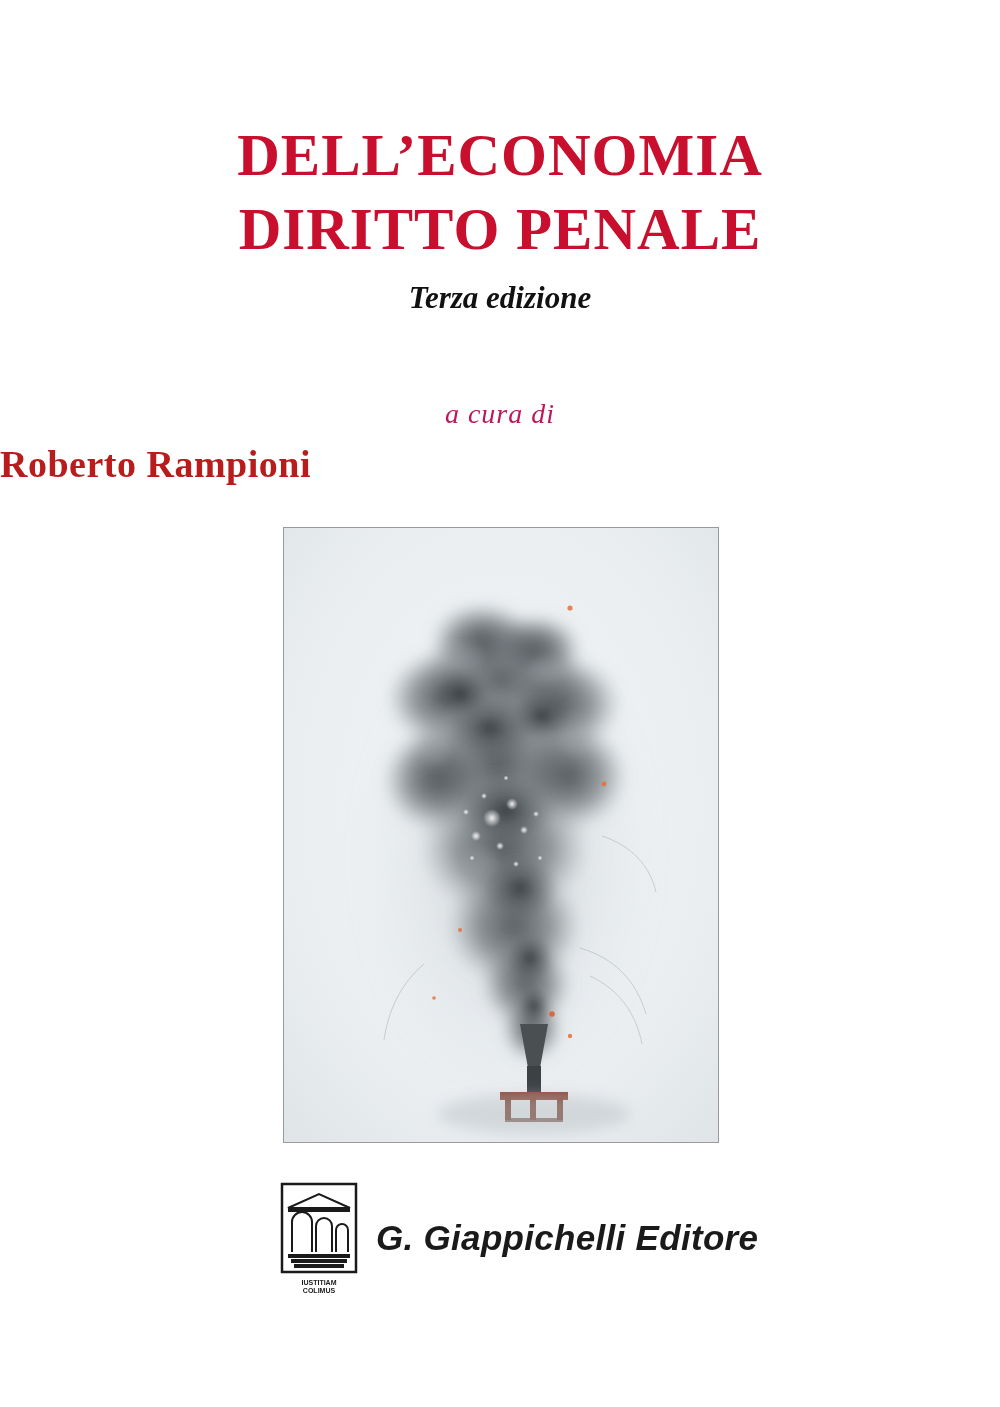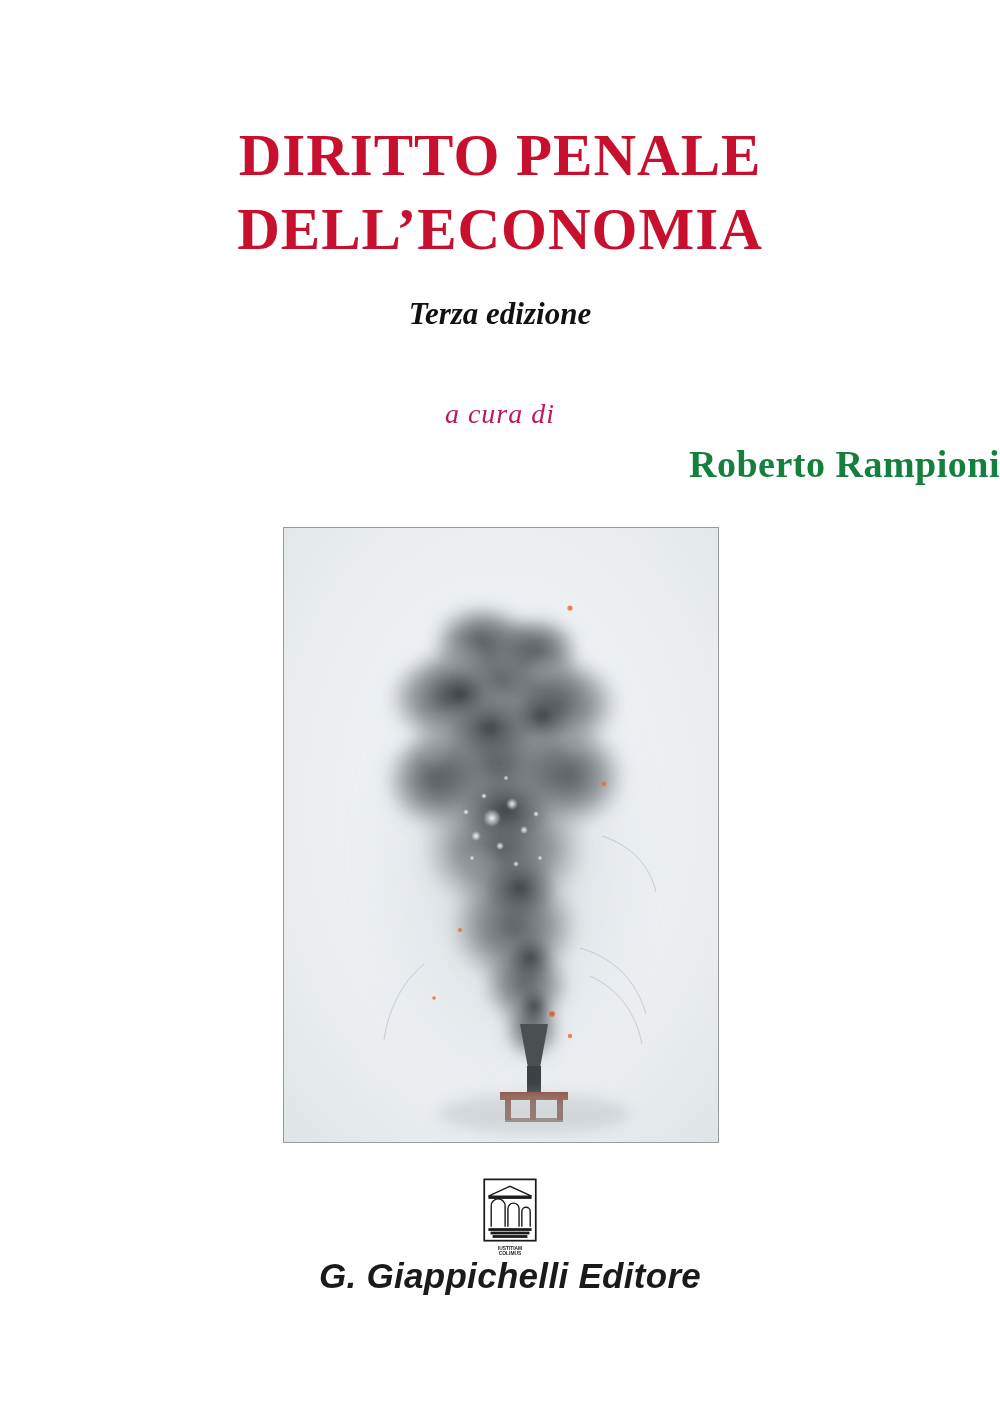--- a/index.html
+++ b/index.html
@@ -36,21 +36,21 @@
     color: #c8102e;
     font-size: 59px;
     letter-spacing: 1px;
     line-height: 74px;
     text-transform: uppercase;
   }
 
   .subtitle {
     position: absolute;
     left: 0;
-    top: 296px;
+    top: 280px;
     width: 1000px;
     text-align: center;
     font-family: "Liberation Serif", serif;
     font-style: italic;
     font-weight: bold;
     color: #111111;
     font-size: 31px;
   }
 
   
@@ -64,24 +64,24 @@
     font-style: italic;
     color: #be185d;
     font-size: 28px;
     letter-spacing: 1px;
   }
   .credit-name {
     position: absolute;
     left: 0;
     top: 442px;
     width: 1000px;
-    text-align: right;
-    font-family: "Liberation Serif", serif;
-    font-weight: bold;
-    color: #15803d;
+    text-align: left;
+    font-family: "Liberation Serif", serif;
+    font-weight: bold;
+    color: #b91c1c;
     font-size: 38px;
     letter-spacing: 0.5px;
   }
 
   
   .artwork {
     position: absolute;
     left: 283px;
     top: 527px;
     width: 434px;
@@ -98,21 +98,21 @@
 
   
   .publisher {
     position: absolute;
     left: 280px;
     top: 1178px;
     width: 460px;
     height: 120px;
     display: flex;
     align-items: center;
-    flex-direction: column;
+    gap: 18px;
   }
   .publisher-logo {
     width: 78px;
     height: 112px;
     flex: 0 0 78px;
   }
   .publisher-name {
     font-family: "Liberation Sans", sans-serif;
     font-weight: bold;
     font-style: italic;
@@ -121,22 +121,22 @@
     letter-spacing: 0.3px;
     white-space: nowrap;
   }
 </style>
 </head>
 <body>
 
 <div class="cover">
 
   <div class="title-block">
+    <div class="title-line">DELL’ECONOMIA</div>
     <div class="title-line">DIRITTO PENALE</div>
-    <div class="title-line">DELL’ECONOMIA</div>
   </div>
 
   <div class="subtitle">Terza edizione</div>
 
   <div class="credit-prefix">a cura di</div>
   <div class="credit-name">Roberto Rampioni</div>
 
   <div class="artwork">
     <svg class="art-canvas" viewBox="0 0 434 614" preserveAspectRatio="none">
       <defs>

